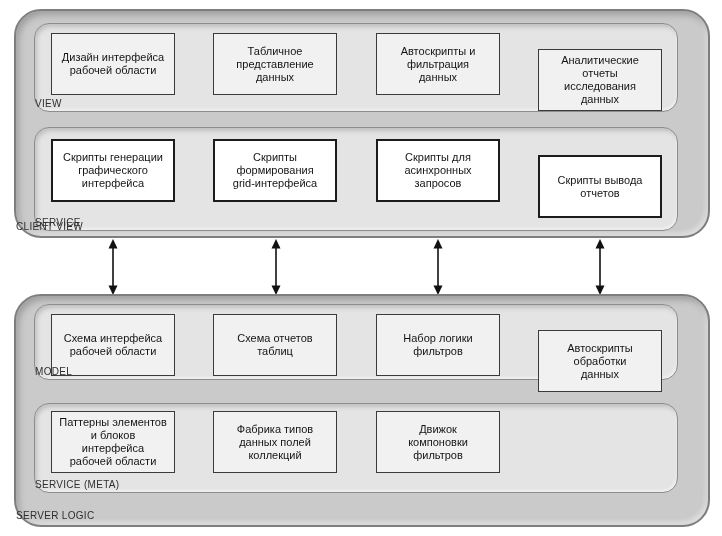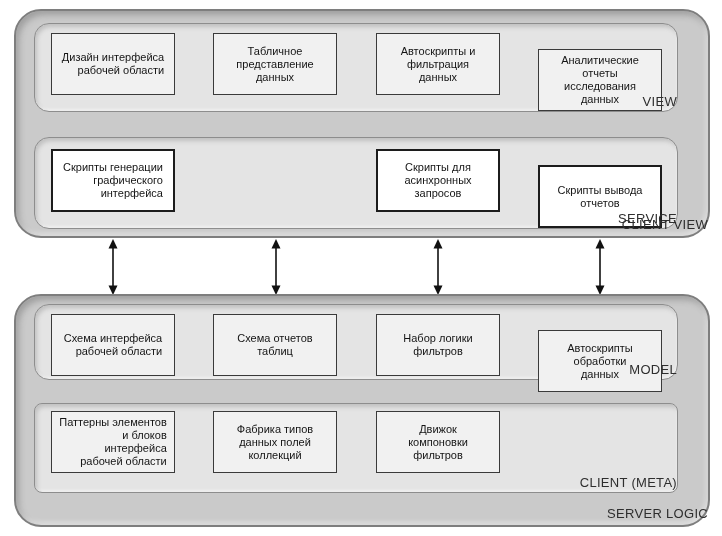--- a/index.html
+++ b/index.html
@@ -36,58 +36,58 @@
     left: 18px;
     width: 644px;
     box-sizing: border-box;
     background: #e4e4e4;
     border: 1px solid #8d8d8d;
     border-radius: 15px;
     box-shadow: inset 2px 3px 4px rgba(110,110,110,0.30),
                 inset -1px -2px 3px rgba(255,255,255,0.5);
   }
   .inner-group.view    { top: 12px;  height: 89px; }
-  .inner-group.service { top: 126px; height: 92px; }
+  .inner-group.service { top: 116px; height: 104px; }
   .inner-group.model   { top: 8px;   height: 76px; }
-  .inner-group.meta    { top: 107px; height: 90px; border-radius: 8px; }
+  .inner-group.meta    { top: 107px; height: 90px; }
 
   
   .box {
     position: absolute;
     box-sizing: border-box;
     width: 124px;
     display: flex;
     align-items: center;
     justify-content: center;
     text-align: center;
     white-space: pre-line;
     font-size: 11px;
     line-height: 13px;
     color: #141414;
     background: #f1f1f1;
     border: 1px solid #3a3a3a;
     padding: 2px;
   }
-  .box.c1 { left: 16px; text-align: right; }
+  .box.c1 { left: 16px; }
   .box.c2 { left: 178px; }
   .box.c3 { left: 341px; }
   .box.c4 { left: 503px; margin-top: 16px; }
   .row-view .box  { top: 9px;  height: 62px; }
   .row-svc  .box  { top: 11px; height: 63px; background: #ffffff; border: 2px solid #1c1c1c; }
   .row-model .box { top: 9px;  height: 62px; }
   .row-meta .box  { top: 7px;  height: 62px; }
 
   
   .group-label {
     position: absolute;
     left: 0;
     right: 0;
     bottom: 2px;
-    text-align: right;
-    font-size: 13px;
+    text-align: left;
+    font-size: 10px;
     color: #2e2e2e;
     letter-spacing: 0.3px;
   }
   .outer-group > .group-label { bottom: 4px; }
 
   
   .arrow {
     position: absolute;
     top: 239px;
     width: 14px;
@@ -118,20 +118,23 @@
 отчеты
 исследования
 данных</div>
       <div class="group-label">VIEW</div>
     </div>
 
     <div class="inner-group service row-svc">
       <div class="box c1">Скрипты генерации
 графического
 интерфейса</div>
+      <div class="box c2">Скрипты
+формирования
+grid-интерфейса</div>
       <div class="box c3">Скрипты для
 асинхронных
 запросов</div>
       <div class="box c4">Скрипты вывода
 отчетов</div>
       <div class="group-label">SERVICE</div>
     </div>
 
     <div class="group-label">CLIENT VIEW</div>
   </div>
@@ -176,19 +179,19 @@
       <div class="box c1">Паттерны элементов
 и блоков
 интерфейса
 рабочей области</div>
       <div class="box c2">Фабрика типов
 данных полей
 коллекций</div>
       <div class="box c3">Движок
 компоновки
 фильтров</div>
-      <div class="group-label">CLIENT (META)</div>
+      <div class="group-label">SERVICE (META)</div>
     </div>
 
     <div class="group-label">SERVER LOGIC</div>
   </div>
 
 </div>
 
 </body></html>

